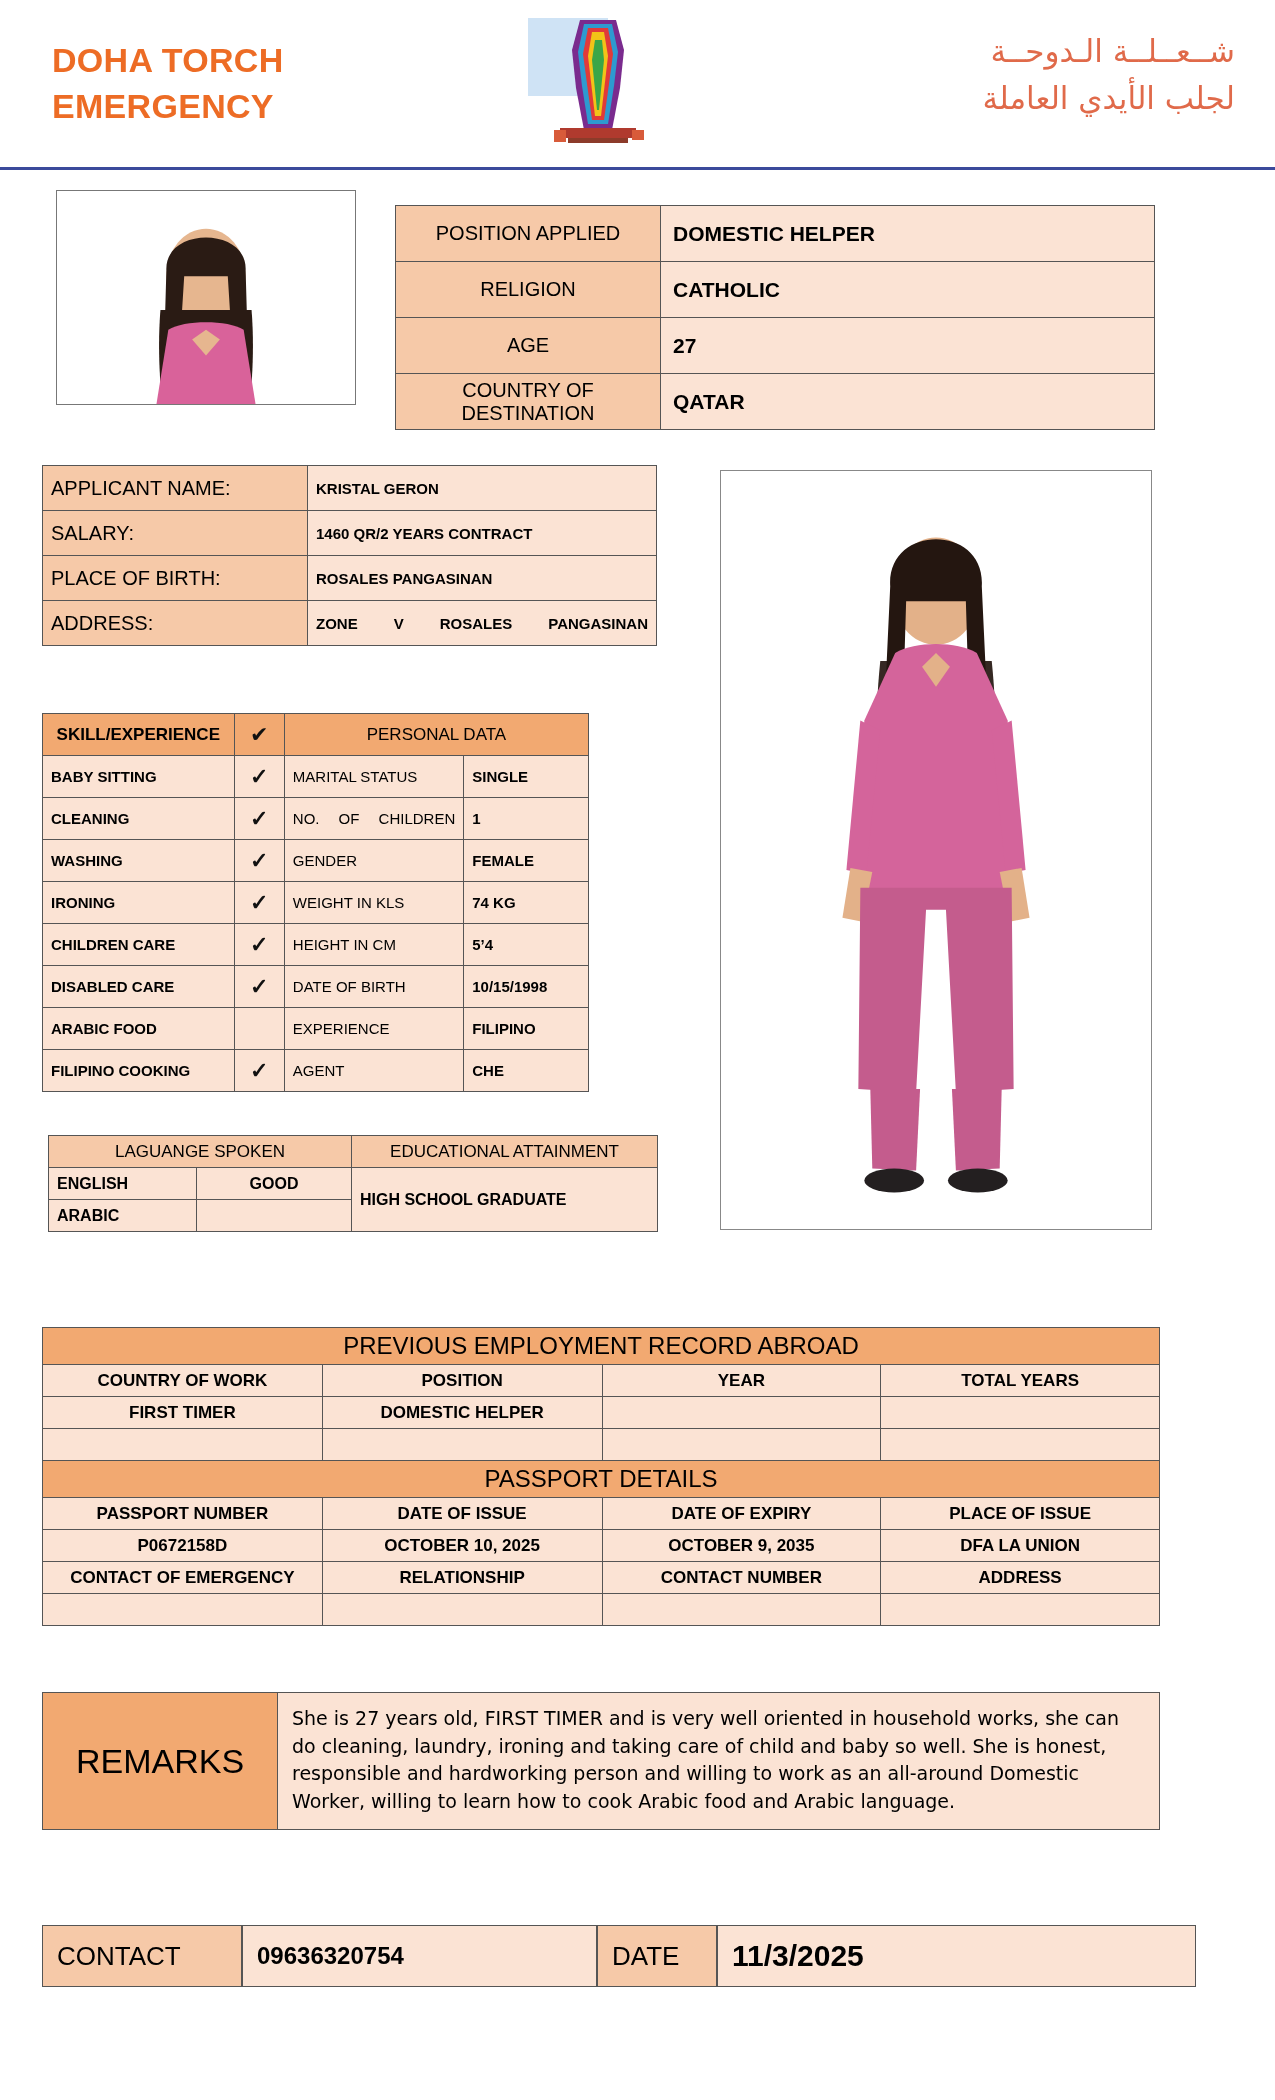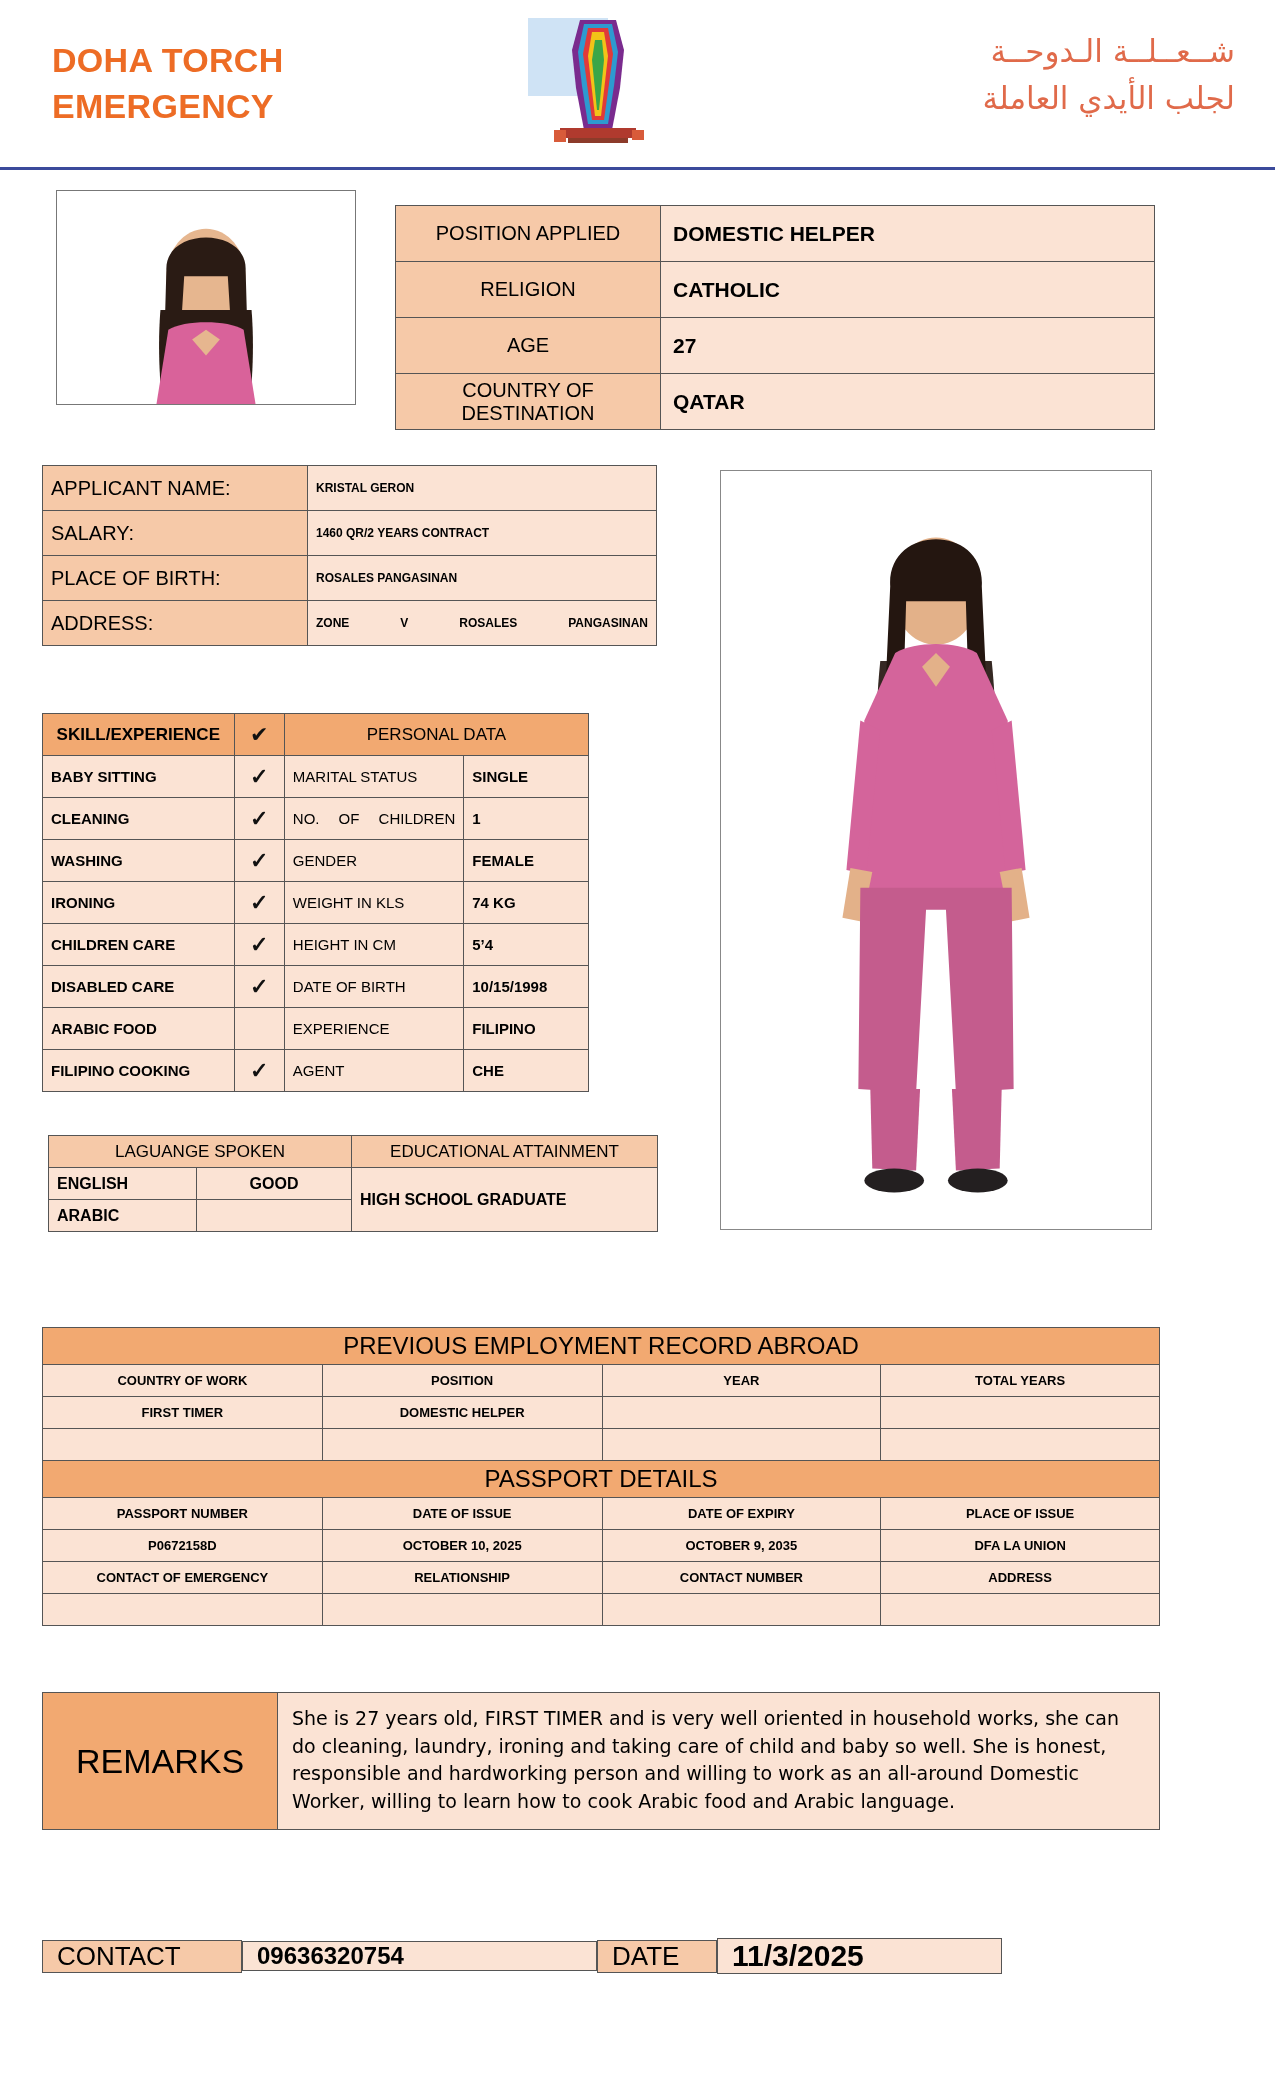--- a/index.html
+++ b/index.html
@@ -78,21 +78,21 @@
   .tbl-position td.k { width: 265px; text-align: center; font-size: 20px; }
   .tbl-position td.v { font-size: 21px; font-weight: bold; padding-left: 12px; }
 
   
   .tbl-applicant {
     position: absolute;
     left: 42px; top: 465px;
     width: 615px;
   }
   .tbl-applicant td.k { width: 265px; font-size: 20px; }
-  .tbl-applicant td.v { font-size: 12px; font-weight: bold; }
+  .tbl-applicant td.v { font-size: 15px; font-weight: bold; }
   .tbl-applicant td { height: 45px; }
   .addr-v { text-align: justify; text-align-last: justify; }
 
   
   .tbl-skills {
     position: absolute;
     left: 42px; top: 713px;
     width: 547px;
   }
   .tbl-skills td { font-size: 15px; font-weight: bold; height: 42px; }
@@ -123,21 +123,21 @@
     background: #fff;
     overflow: hidden;
   }
 
   
   .tbl-emp {
     position: absolute;
     left: 42px; top: 1327px;
     width: 1118px;
   }
-  .tbl-emp td { font-size: 13px; height: 32px; text-align: center; }
+  .tbl-emp td { font-size: 17px; height: 32px; text-align: center; }
   .tbl-emp td.title { font-size: 24px; }
   .tbl-emp td.hd { font-weight: bold; }
   .tbl-emp td.dt { font-weight: bold; }
 
   
   .remarks-wrap {
     position: absolute;
     left: 42px; top: 1692px;
     width: 1118px;
     display: flex;
@@ -156,24 +156,23 @@
     padding: 12px 14px 14px 14px;
     font-size: 19px;
     line-height: 1.45;
     font-family: "DejaVu Sans", sans-serif;
   }
 
   
   .footer-wrap {
     position: absolute;
     left: 42px; top: 1925px;
-    width: 960px;
+    width: 1154px;
     display: flex;
     height: 62px;
-    align-items: center;
   }
   .f-lbl {
     background: #F6C9A8;
     border: 1px solid #555;
     display:flex; align-items:center;
     padding: 0 14px;
     font-size: 26px;
   }
   .f-val {
     background: #FBE3D4;

